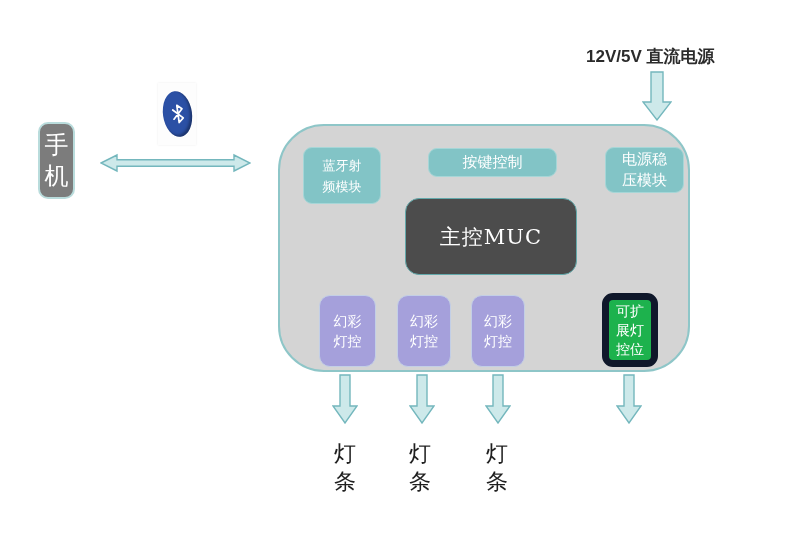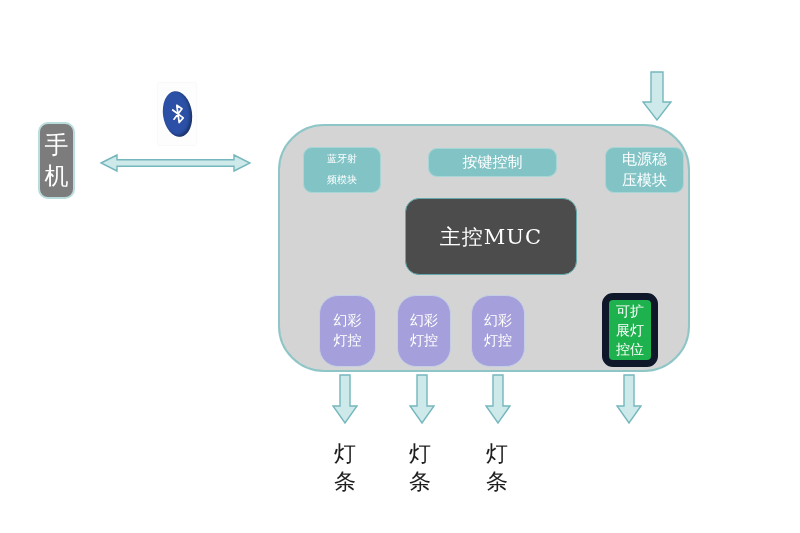--- a/index.html
+++ b/index.html
@@ -30,29 +30,29 @@
     left:278px;top:124px;width:412px;height:248px;
     background:var(--container-bg);border:2px solid var(--teal-border);
     border-radius:46px;z-index:1;
   }
 
   .module{
     color:#fff;text-align:center;display:flex;align-items:center;justify-content:center;
     z-index:3;border-radius:9px;
   }
   .teal{background:var(--teal-box);border:1px solid #a6d6d7;}
-  .bt-rf{left:303px;top:147px;width:78px;height:46px;font-size:10px;line-height:21px;font-family:Liberation Mono, monospace;}
+  .bt-rf{left:303px;top:147px;width:78px;height:57px;font-size:13px;line-height:21px;}
   .key-ctrl{left:428px;top:148px;width:129px;height:29px;font-size:15px;}
   .pwr-reg{left:605px;top:147px;width:79px;height:46px;font-size:15px;line-height:21px;}
   .mcu{
     left:405px;top:198px;width:172px;height:77px;border-radius:14px;
     background:var(--dark-box);border:1px solid #63a9ab;font-size:21px;letter-spacing:1px;
   }
-  .purple{background:var(--purple-box);border:1px solid #c3cfe6;border-radius:19px;
-    font-size:14px;line-height:20px;font-family:Liberation Mono, monospace;}
+  .purple{background:var(--purple-box);border:1px solid #c3cfe6;border-radius:11px;
+    font-size:14px;line-height:20px;}
   .lamp1{left:319px;top:295px;width:57px;height:72px;}
   .lamp2{left:397px;top:295px;width:54px;height:72px;}
   .lamp3{left:471px;top:295px;width:54px;height:72px;}
   .green{background:var(--green-box);border:7px solid #0f172a;border-radius:11px;
     font-size:14px;line-height:19px;}
   .expand{left:602px;top:293px;width:56px;height:74px;}
 
   
   .watermark{
     left:264px;top:188px;z-index:4;pointer-events:none;
@@ -88,20 +88,21 @@
       </svg>
     </div>
   </div>
 
   <div class="abs arrow" style="left:100px;top:153px;">
     <svg width="151" height="20" viewBox="0 0 151 20">
       <polygon points="1,10 17,2 17,6.8 134,6.8 134,2 150,10 134,18 134,13.2 17,13.2 17,18" fill="var(--arrow-fill)" stroke="var(--arrow-stroke)" stroke-width="1.4"></polygon>
     </svg>
   </div>
 
+  <div class="abs plain-label power-label">12V/5V 直流电源</div>
   <div class="abs arrow" style="left:642px;top:71px;">
     <svg width="30" height="50" viewBox="0 0 30 50">
       <polygon points="9,1 21,1 21,31 29,31 15,49 1,31 9,31" fill="var(--arrow-fill)" stroke="var(--arrow-stroke)" stroke-width="1.4"></polygon>
     </svg>
   </div>
 
   <div class="abs board"></div>
 
   <div class="abs module teal bt-rf pre">蓝牙射
 频模块</div>

